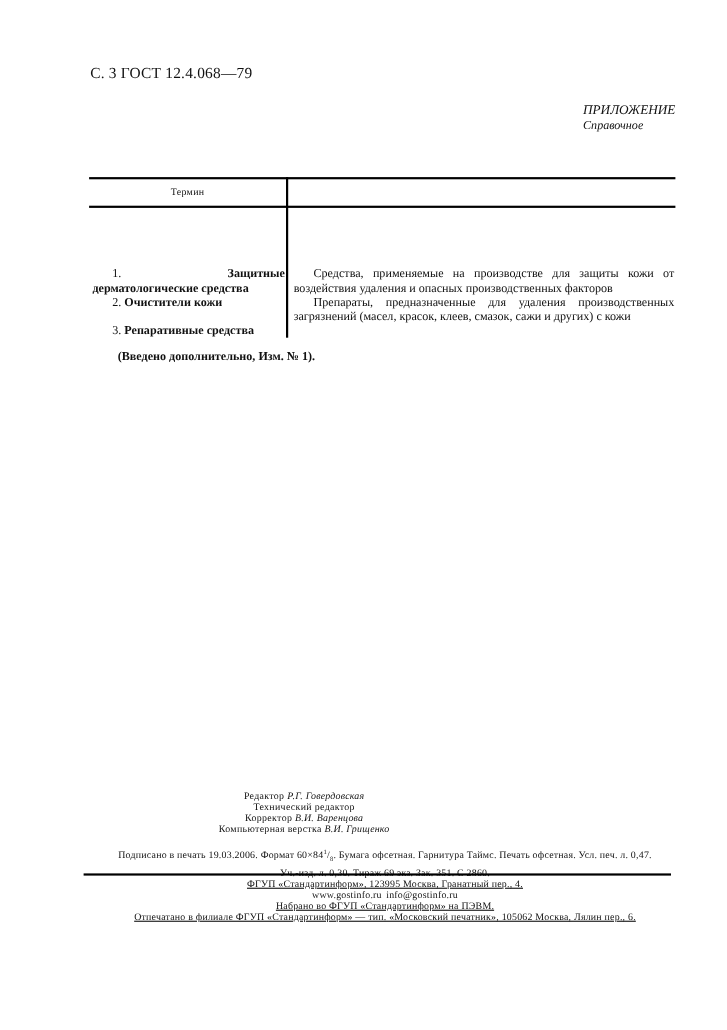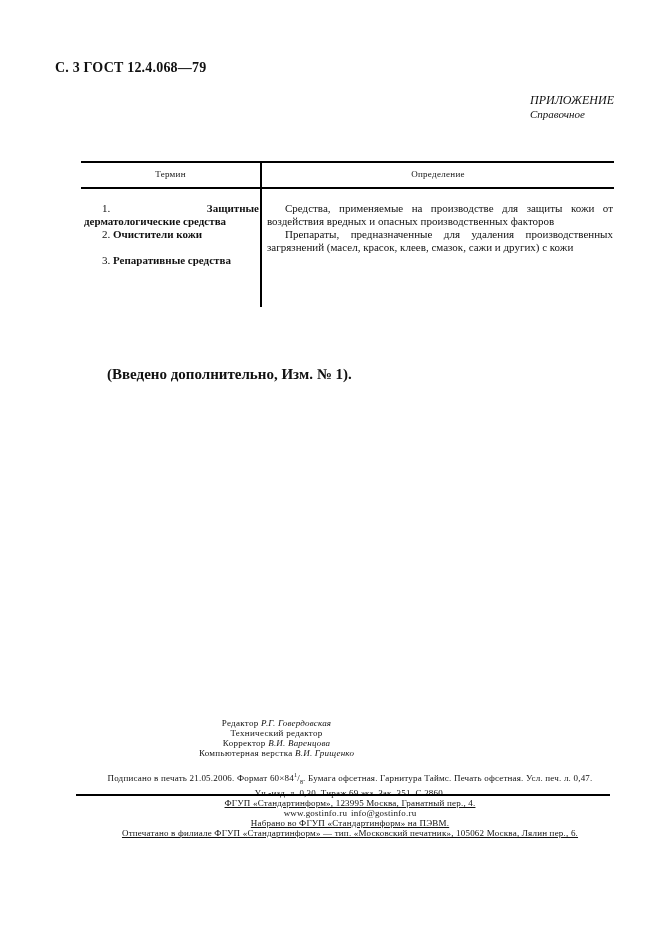--- a/index.html
+++ b/index.html
@@ -2,41 +2,41 @@
 <html><head>
 <meta charset="utf-8">
 <style>
   html, body { margin: 0; padding: 0; background: #ffffff; }
   body {
     width: 661px; height: 936px; position: relative; overflow: hidden;
     font-family: "Liberation Serif", "DejaVu Serif", serif; color: #111;
   }
   .abs { position: absolute; }
   .header-left {
-    left: 55px; top: 60px; font-weight: bold; font-size: 14px; letter-spacing: 0.2px;
+    left: 82px; top: 60px; font-weight: normal; font-size: 14px; letter-spacing: 0.2px;
   }
   .appendix {
     right: 47px; top: 93px; text-align: left; font-style: italic; font-size: 12px; line-height: 14px;
   }
   .appendix .sub { font-size: 11px; }
   
   .tbl { left: 81px; top: 161px; width: 533px; height: 146px; }
   .tbl .hline { position: absolute; left: 0; right: 0; background: #000; }
   .tbl .top { top: 0; height: 2px; }
   .tbl .mid { top: 26px; height: 2px; }
   .tbl .vline { position: absolute; left: 179px; top: 0; width: 2px; height: 146px; background: #000; }
   .th { position: absolute; top: 8px; font-size: 9px; text-align: center; letter-spacing: 0.3px; }
   .th.term { left: 0; width: 179px; }
   .th.def { left: 181px; width: 352px; }
-  .row { position: absolute; font-size: 11px; line-height: 13px; }
+  .row { position: absolute; font-size: 11px; line-height: 13px; margin-top: 41px; }
   .term-cell { left: 3px; width: 175px; font-weight: bold; text-align: justify; }
   .term-cell .num { font-weight: normal; }
   .def-cell { left: 186px; width: 346px; text-align: justify; }
   .indent { text-indent: 18px; }
-  .note { left: 107px; top: 318px; font-size: 15px; font-weight: bold; margin-top: 48px; }
+  .note { left: 107px; top: 318px; font-size: 11px; font-weight: bold; }
   
   .credits { left: 0; width: 553px; top: 718px; text-align: center; font-size: 9px; line-height: 10px; letter-spacing: 0.3px; }
   .credits i { letter-spacing: 0.2px; }
   .imprint { left: 60px; width: 580px; top: 770px; text-align: center; font-size: 9px; line-height: 11px; letter-spacing: 0.2px; }
   .rule { left: 76px; width: 534px; top: 794px; height: 2px; background: #000; }
   .publisher { left: 60px; width: 580px; top: 798px; text-align: center; font-size: 9px; line-height: 10px; letter-spacing: 0.2px; text-decoration: underline; }
   .publisher .web span { display: inline-block; margin: 0 2px; }
 </style>
 </head>
 <body>
@@ -46,27 +46,26 @@
 <div class="abs appendix">
   <div>ПРИЛОЖЕНИЕ</div>
   <div class="sub">Справочное</div>
 </div>
 
 <div class="abs tbl">
   <div class="hline top"></div>
   <div class="hline mid"></div>
   <div class="vline"></div>
   <div class="th term">Термин</div>
-  <div class="th def">Определение</div>
 
   <div class="row term-cell indent" style="top:41px;">
     <span class="num">1.</span>
     <span>Защитные дерматологические средства</span>
   </div>
-  <div class="row def-cell indent" style="top:41px;">Средства, применяемые на производстве для защиты кожи от воздействия вредных и опасных производственных факторов</div>
+  <div class="row def-cell indent" style="top:41px;">Средства, применяемые на производстве для защиты кожи от воздействия удаления и опасных производственных факторов</div>
 
   <div class="row term-cell indent" style="top:67px;">
     <span class="num">2.</span>
     <span>Очистители кожи</span>
   </div>
   <div class="row def-cell indent" style="top:67px;">Препараты, предназначенные для удаления производственных загрязнений (масел, красок, клеев, смазок, сажи и других) с кожи</div>
 
   <div class="row term-cell indent" style="top:93px;">
     <span class="num">3.</span>
     <span>Репаративные средства</span>
@@ -76,21 +75,21 @@
 <div class="abs note">(Введено дополнительно, Изм. № 1).</div>
 
 <div class="abs credits">
   <div><span>Редактор</span> <i>Р.Г. Говердовская</i></div>
   <div><span>Технический редактор</span></div>
   <div><span>Корректор</span> <i>В.И. Варенцова</i></div>
   <div><span>Компьютерная верстка</span> <i>В.И. Грищенко</i></div>
 </div>
 
 <div class="abs imprint">
-  <div><span>Подписано в печать 21.05.2006. Формат 60×84</span><sup style="font-size:6px;">1</sup>/<sub style="font-size:6px;">8</sub><span>. Бумага офсетная. Гарнитура Таймс. Печать офсетная. Усл. печ. л. 0,47.</span></div>
+  <div><span>Подписано в печать 19.03.2006. Формат 60×84</span><sup style="font-size:6px;">1</sup>/<sub style="font-size:6px;">8</sub><span>. Бумага офсетная. Гарнитура Таймс. Печать офсетная. Усл. печ. л. 0,47.</span></div>
   <div>Уч.-изд. л. 0,30. Тираж 69 экз. Зак. 351. С 2860.</div>
 </div>
 
 <div class="abs rule"></div>
 
 <div class="abs publisher">
   <div>ФГУП «Стандартинформ», 123995 Москва, Гранатный пер., 4.</div>
   <div class="web">
     <span>www.gostinfo.ru</span><span>info@gostinfo.ru</span>
   </div>

